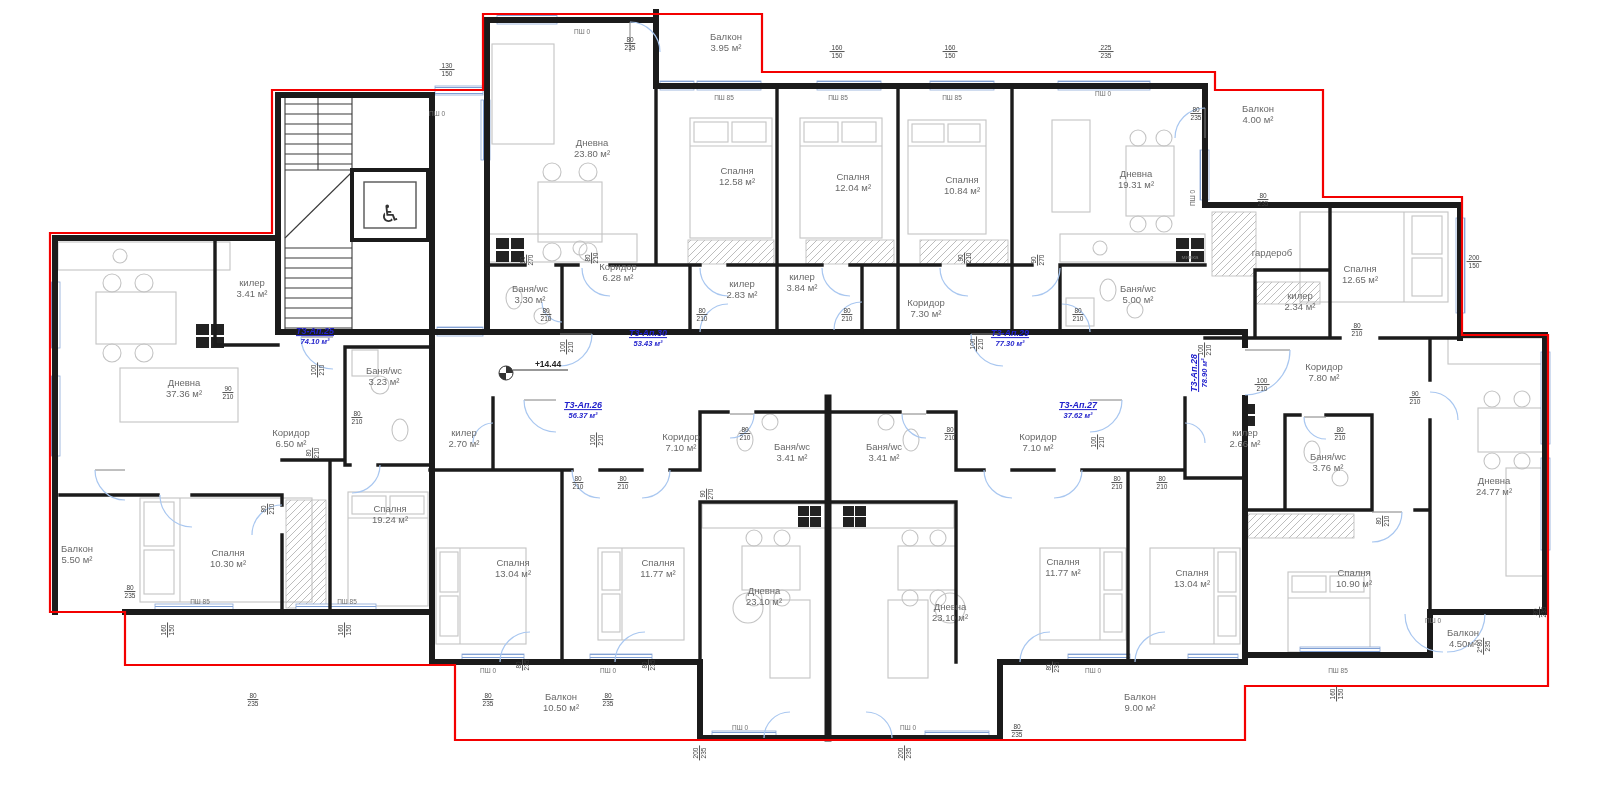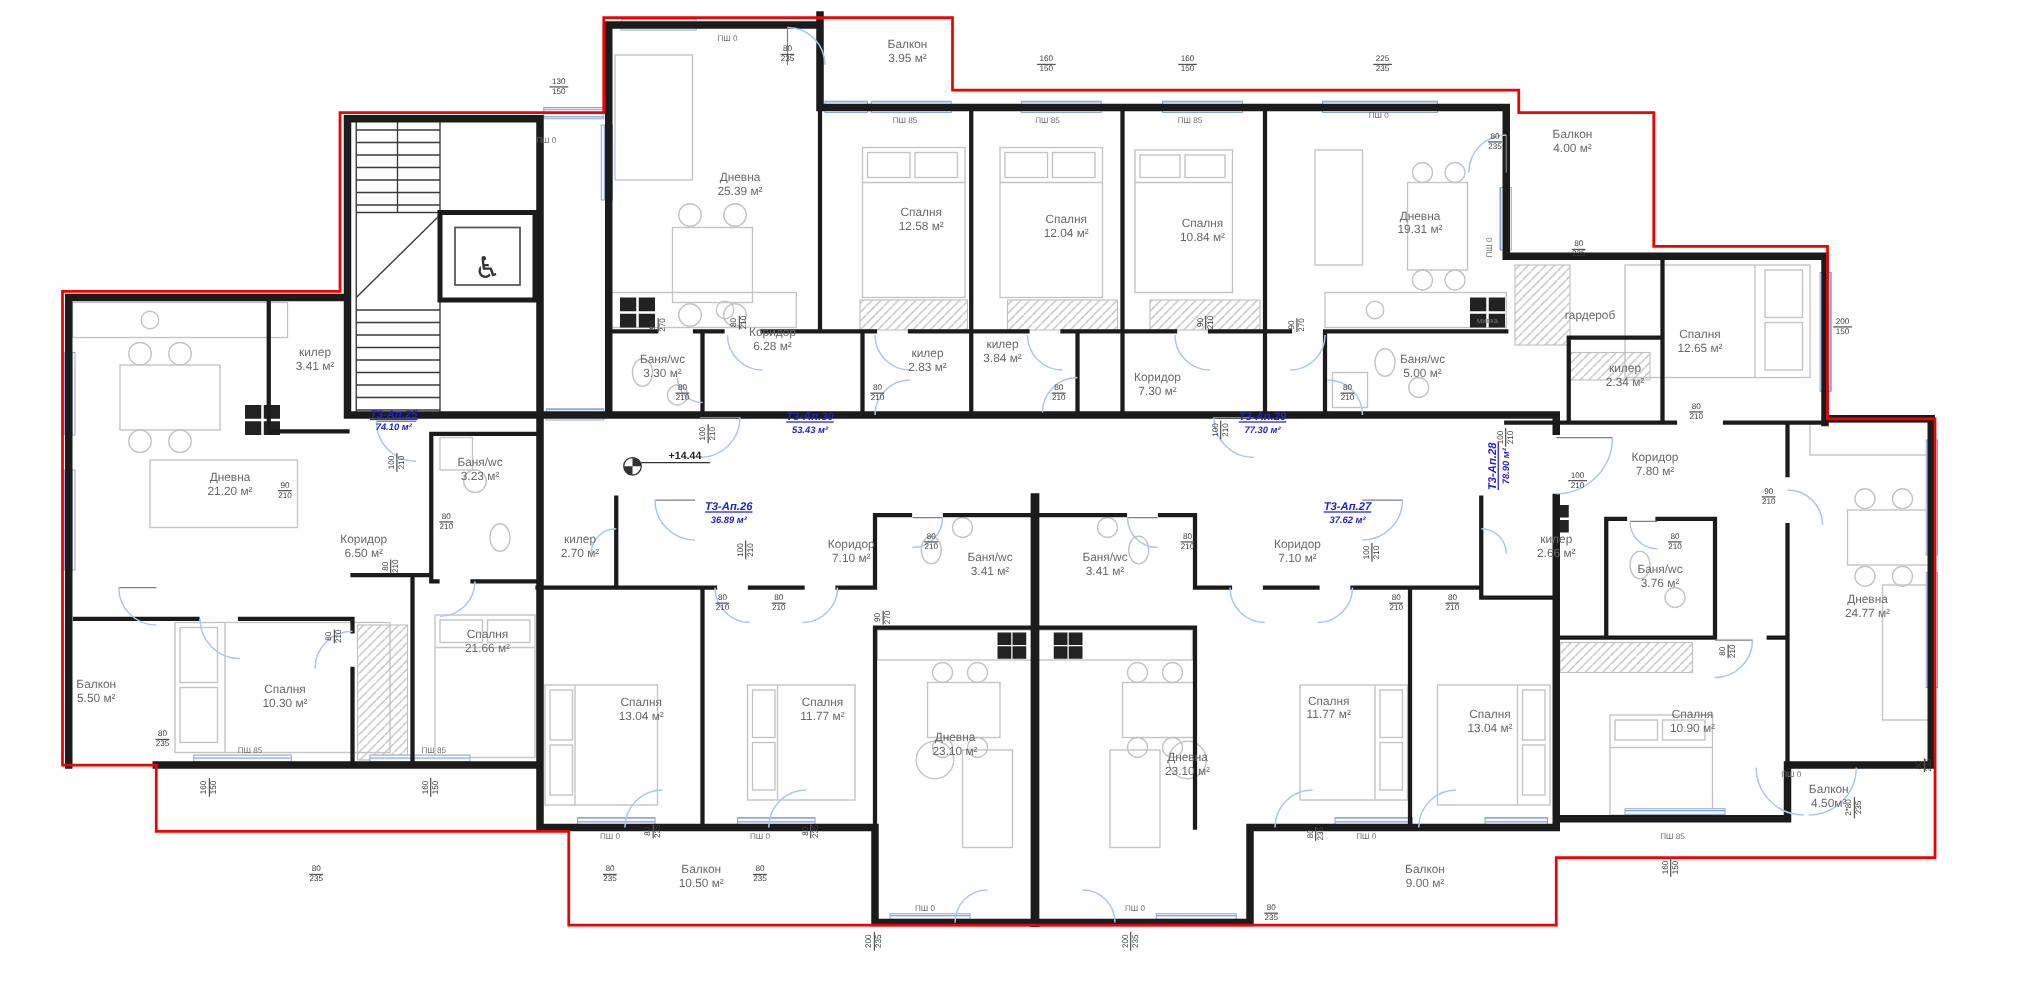--- a/index.html
+++ b/index.html
@@ -332,21 +332,21 @@
   <g>
     <circle cx="506" cy="373" r="7" fill="#ffffff" stroke="#333" stroke-width="1"></circle>
     <path d="M506,373 L506,366 A7,7 0 0 1 513,373 Z M506,373 L506,380 A7,7 0 0 1 499,373 Z" fill="#333"></path>
     <line x1="513" y1="370" x2="568" y2="370" stroke="#333" stroke-width="1"></line>
   </g>
 </svg>
 
 <div id="labels">
       <div class="room-label" style="left: 592px; top: 148px;">
         <div class="room-name">Дневна</div>
-        <div class="room-area">25.39 м²</div>
+        <div class="room-area">23.80 м²</div>
       </div>
       <div class="room-label" style="left: 737px; top: 176px;">
         <div class="room-name">Спалня</div>
         <div class="room-area">12.58 м²</div>
       </div>
       <div class="room-label" style="left: 853px; top: 182px;">
         <div class="room-name">Спалня</div>
         <div class="room-area">12.04 м²</div>
       </div>
       <div class="room-label" style="left: 962px; top: 185px;">
@@ -399,41 +399,41 @@
       <div class="room-label" style="left: 1300px; top: 301px;">
         <div class="room-name">килер</div>
         <div class="room-area">2.34 м²</div>
       </div>
       <div class="room-label" style="left: 252px; top: 288px;">
         <div class="room-name">килер</div>
         <div class="room-area">3.41 м²</div>
       </div>
       <div class="room-label" style="left: 184px; top: 388px;">
         <div class="room-name">Дневна</div>
-        <div class="room-area">21.20 м²</div>
+        <div class="room-area">37.36 м²</div>
       </div>
       <div class="room-label" style="left: 291px; top: 438px;">
         <div class="room-name">Коридор</div>
         <div class="room-area">6.50 м²</div>
       </div>
       <div class="room-label" style="left: 384px; top: 376px;">
         <div class="room-name">Баня/wc</div>
         <div class="room-area">3.23 м²</div>
       </div>
       <div class="room-label" style="left: 77px; top: 554px;">
         <div class="room-name">Балкон</div>
         <div class="room-area">5.50 м²</div>
       </div>
       <div class="room-label" style="left: 228px; top: 558px;">
         <div class="room-name">Спалня</div>
         <div class="room-area">10.30 м²</div>
       </div>
       <div class="room-label" style="left: 390px; top: 514px;">
         <div class="room-name">Спалня</div>
-        <div class="room-area">21.66 м²</div>
+        <div class="room-area">19.24 м²</div>
       </div>
       <div class="room-label" style="left: 464px; top: 438px;">
         <div class="room-name">килер</div>
         <div class="room-area">2.70 м²</div>
       </div>
       <div class="room-label" style="left: 681px; top: 442px;">
         <div class="room-name">Коридор</div>
         <div class="room-area">7.10 м²</div>
       </div>
       <div class="room-label" style="left: 792px; top: 452px;">
@@ -511,21 +511,21 @@
       <div class="apt-label" style="left: 648px; top: 338px;">
         <div class="apt-id">Т3-Ап.30</div>
         <div class="apt-area">53.43 м²</div>
       </div>
       <div class="apt-label" style="left: 1010px; top: 338px;">
         <div class="apt-id">Т3-Ап.29</div>
         <div class="apt-area">77.30 м²</div>
       </div>
       <div class="apt-label" style="left: 583px; top: 410px;">
         <div class="apt-id">Т3-Ап.26</div>
-        <div class="apt-area">36.89 м²</div>
+        <div class="apt-area">56.37 м²</div>
       </div>
       <div class="apt-label" style="left: 1078px; top: 410px;">
         <div class="apt-id">Т3-Ап.27</div>
         <div class="apt-area">37.62 м²</div>
       </div>
       <div class="apt-label r90" style="left: 1199px; top: 373px;">
         <div class="apt-id">Т3-Ап.28</div>
         <div class="apt-area">78.90 м²</div>
       </div>
       <div class="dim" style="left: 447px; top: 70px;">

